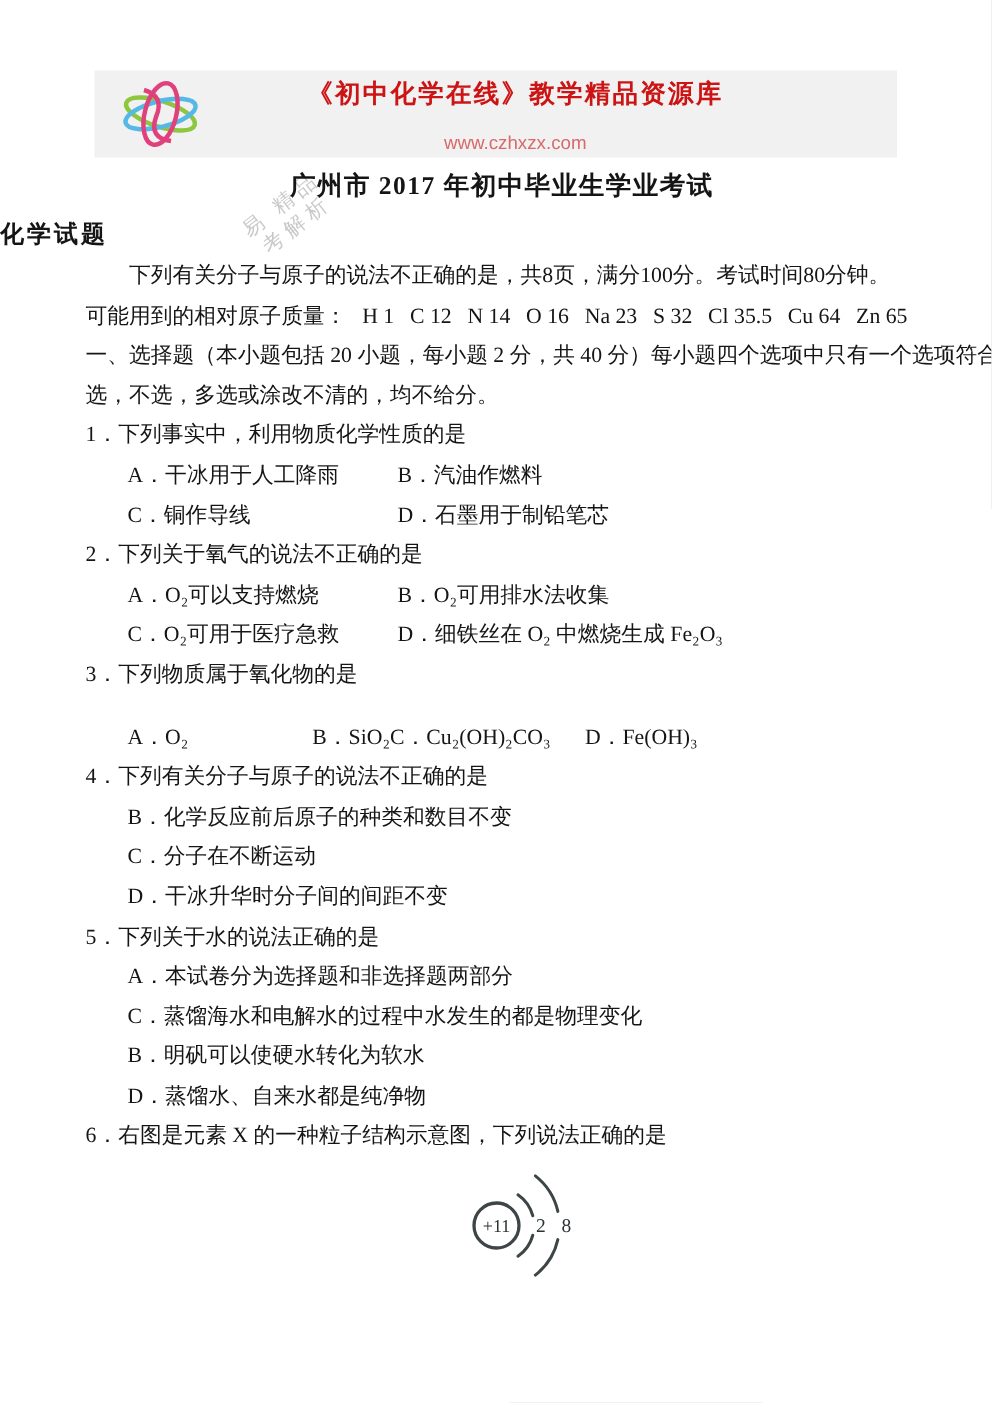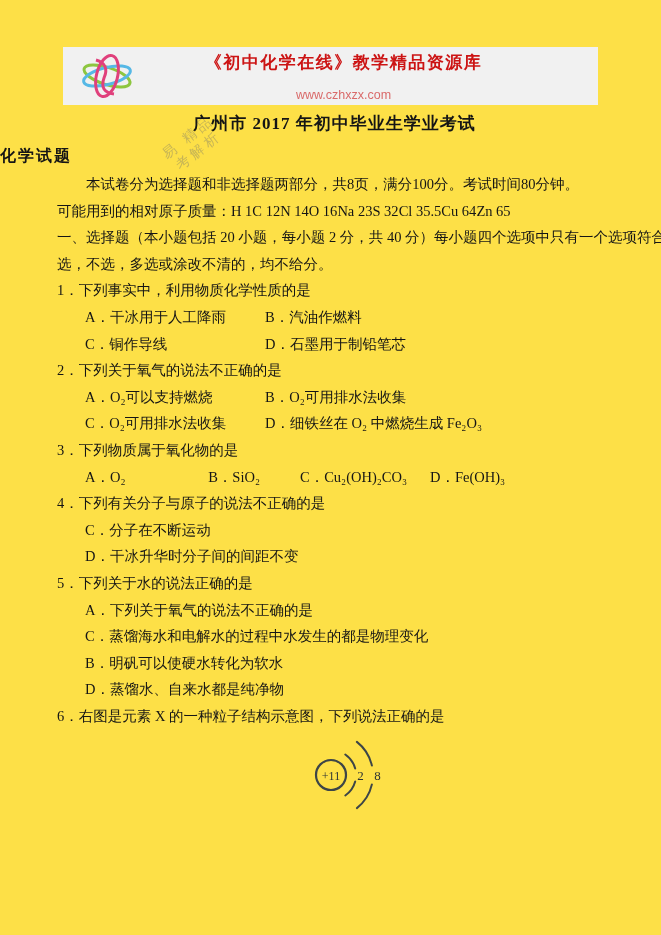--- a/index.html
+++ b/index.html
@@ -1,18 +1,18 @@
 <!DOCTYPE html>
 <html><head>
 <meta charset="utf-8">
 <style>
   html,body { margin:0; padding:0; background:#e8e8e8; }
   .page {
     position:relative; width:661px; height:935px; margin:0 auto;
-    background:#fde047; overflow:hidden;
+    background:#ffffff; overflow:hidden;
     font-family:"Liberation Serif","DejaVu Serif","DejaVu Sans",serif;
     color:#151515;
   }
   
   .banner {
     position:absolute; left:63px; top:47px; width:535px; height:58px;
     background:#f1f1f1; display:flex; align-items:center;
   }
   .logo-wrap { width:86px; height:56px; display:flex; align-items:center; justify-content:center; }
   .banner-text { flex:1; text-align:center; padding-right:60px; }
@@ -37,26 +37,26 @@
     position:absolute; left:0; top:146px; width:100%; text-align:left;
     font-size:16px; font-weight:bold; letter-spacing:2px;
   }
   
   .content {
     position:absolute; left:57px; top:171px; width:548px;
     font-size:14.5px; line-height:26.6px;
   }
   .line { white-space:nowrap; }
   .indent2 { text-indent:2em; }
-  .masses { display:flex; }
+  .masses { display:flex; justify-content:space-between; }
   .opts { padding-left:28px; }
   .row2 > .c1 { display:inline-block; width:180px; }
-  .row4 > .c1 { display:inline-block; width:87px; }
+  .row4 > .c1 { display:inline-block; width:87px;margin-top:15px; }
   .row4 > .c2 { display:inline-block; width:88px;text-align:right; }
-  .row4 > .c3 { display:inline-block; width:130px;margin-left:40px; }
+  .row4 > .c3 { display:inline-block; width:130px; }
   
   .diagram { margin-left:246px; margin-top:2px; }
   .diagram svg { display:block; }
   .shell-arc { fill:none; stroke:#3d4547; stroke-width:2; stroke-linecap:round; }
   .nucleus { fill:none; stroke:#3d4547; stroke-width:2.2; }
   .atom-text { font-family:"Liberation Serif","DejaVu Serif",serif; fill:#2c3335; }
 </style>
 </head>
 <body>
 
@@ -80,21 +80,21 @@
   <div class="watermark">
     <div>易 精品</div>
     <div>考解析</div>
   </div>
 
   <div class="exam-title">广州市 2017 年初中毕业生学业考试</div>
   <div class="exam-subtitle">化学试题</div>
 
   <div class="content">
 
-    <div class="line indent2">本试卷分为选择题和非选择题两部分，共8页，满分100分。考试时间80分钟。</div>
+    <div class="line indent2">下列有关分子与原子的说法不正确的是，共8页，满分100分。考试时间80分钟。</div>
 
     <div class="line masses">
       <span>可能用到的相对原子质量：</span>
       <span>H 1</span>
       <span>C 12</span>
       <span>N 14</span>
       <span>O 16</span>
       <span>Na 23</span>
       <span>S 32</span>
       <span>Cl 35.5</span>
@@ -114,40 +114,41 @@
         <span class="c1">C．铜作导线</span><span>D．石墨用于制铅笔芯</span>
       </div>
     </div>
 
     <div>
       <div class="line">2．下列关于氧气的说法不正确的是</div>
       <div class="line opts row2">
         <span class="c1">A．O₂可以支持燃烧</span><span>B．O₂可用排水法收集</span>
       </div>
       <div class="line opts row2">
-        <span class="c1">C．O₂可用排水法收集</span><span>D．细铁丝在 O₂ 中燃烧生成 Fe₂O₃</span>
+        <span class="c1">C．O₂可用于医疗急救</span><span>D．细铁丝在 O₂ 中燃烧生成 Fe₂O₃</span>
       </div>
     </div>
 
     <div>
       <div class="line">3．下列物质属于氧化物的是</div>
       <div class="line opts row4">
         <span class="c1">A．O₂</span><span class="c2">B．SiO₂</span><span class="c3">C．Cu₂(OH)₂CO₃</span><span>D．Fe(OH)₃</span>
       </div>
     </div>
 
     <div>
       <div class="line">4．下列有关分子与原子的说法不正确的是</div>
+      <div class="line opts">B．化学反应前后原子的种类和数目不变</div>
       <div class="line opts">C．分子在不断运动</div>
       <div class="line opts">D．干冰升华时分子间的间距不变</div>
     </div>
 
     <div>
       <div class="line">5．下列关于水的说法正确的是</div>
-      <div class="line opts">A．下列关于氧气的说法不正确的是</div>
+      <div class="line opts">A．本试卷分为选择题和非选择题两部分</div>
       <div class="line opts">C．蒸馏海水和电解水的过程中水发生的都是物理变化</div>
       <div class="line opts">B．明矾可以使硬水转化为软水</div>
       <div class="line opts">D．蒸馏水、自来水都是纯净物</div>
     </div>
 
     <div>
       <div class="line">6．右图是元素 X 的一种粒子结构示意图，下列说法正确的是</div>
       <div class="diagram">
         <svg width="95" height="92" viewBox="0 0 95 92">
           <circle class="nucleus" cx="28" cy="44" r="15"></circle>

